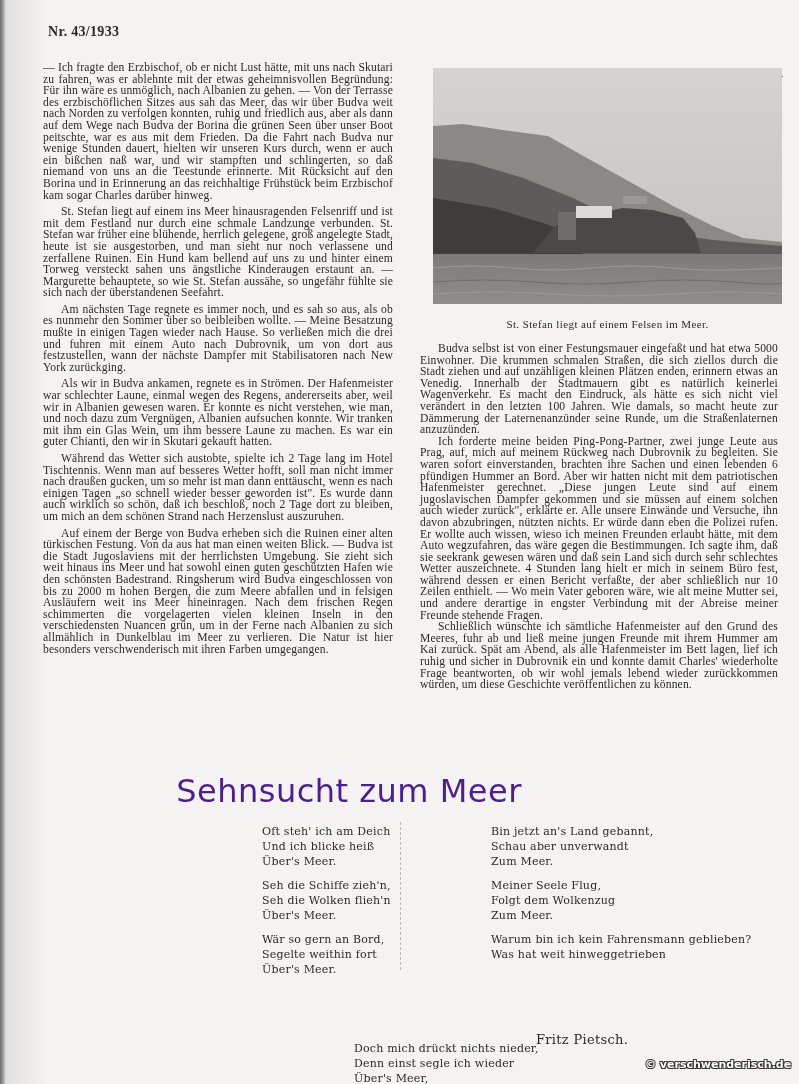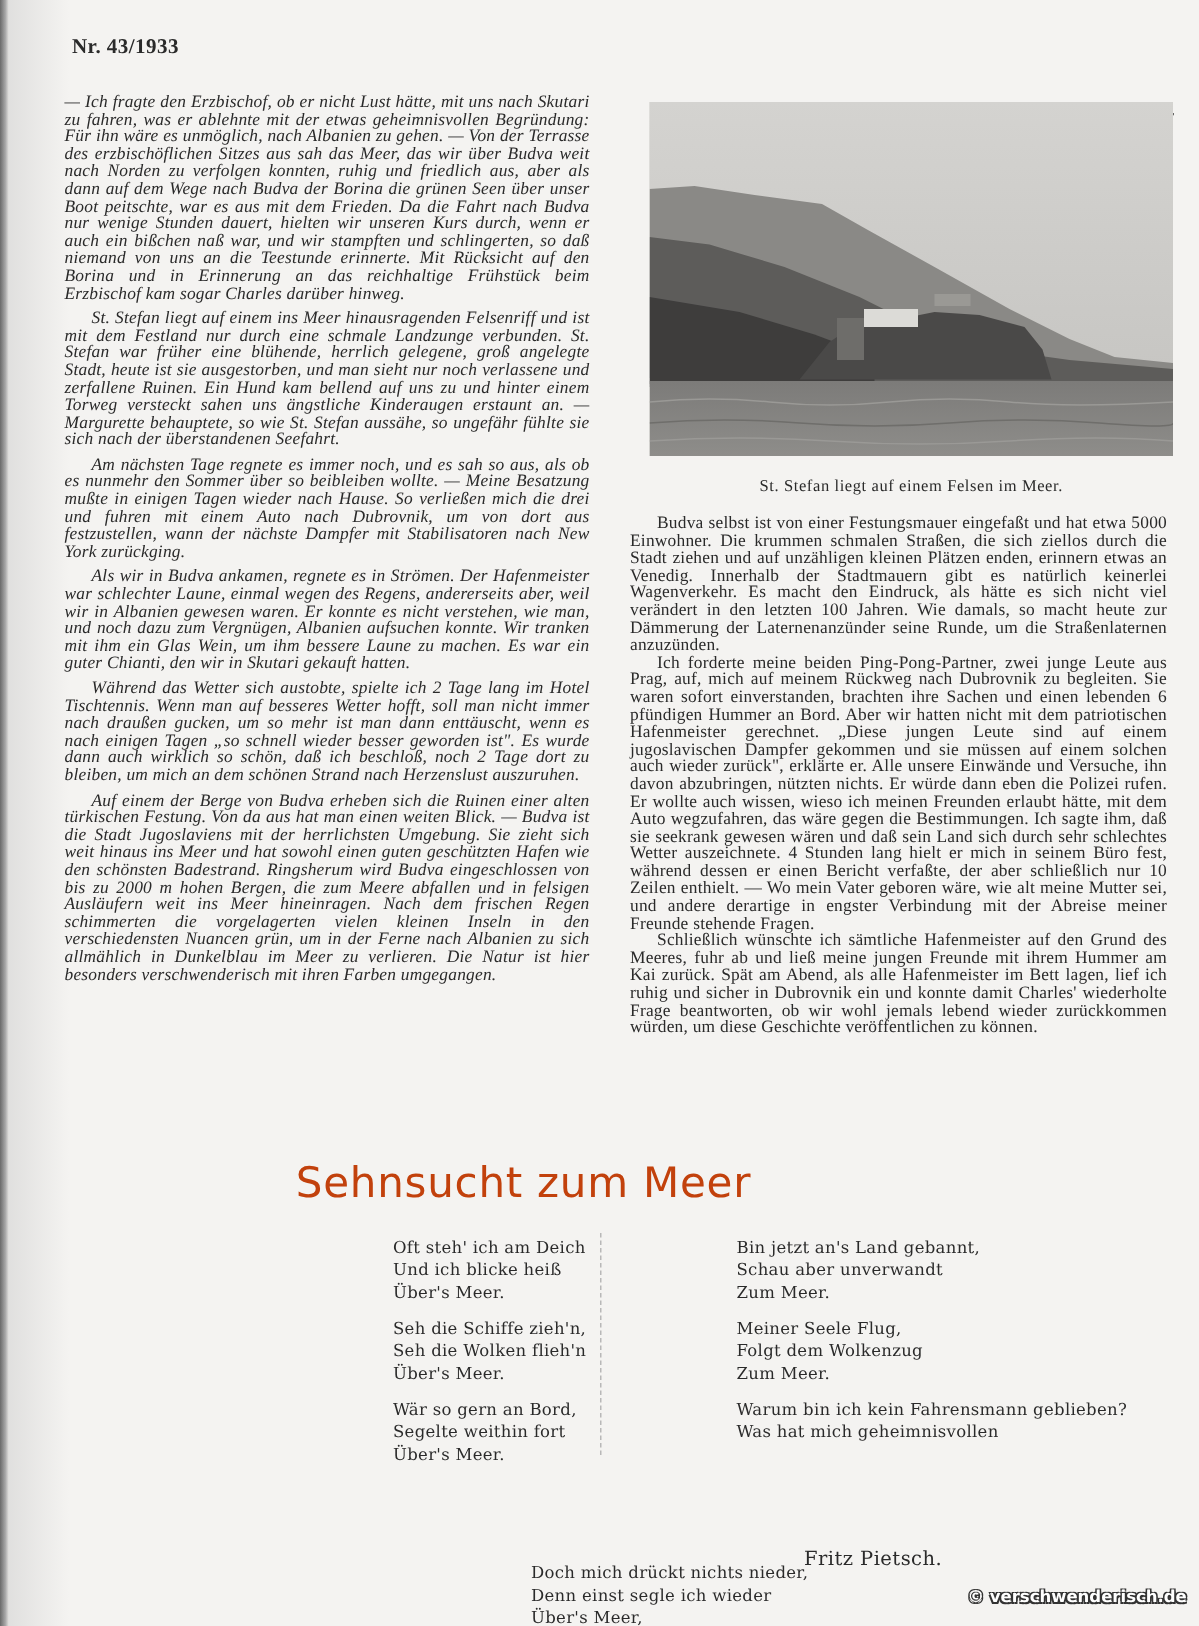--- a/index.html
+++ b/index.html
@@ -24,35 +24,35 @@
   .page-no {
     position: absolute; left: 770px; top: 38px;
     font-weight: normal; font-size: 13px; margin-top: 34px;
   }
   .col {
     position: absolute; font-size: 11.6px; line-height: 11.6px;
     text-align: justify; letter-spacing: 0.15px;
   }
   .col p { margin: 0 0 5px 0; text-indent: 18px; }
   .col p.first { text-indent: 0; }
-  .left-col { left: 43px; top: 62px; width: 350px; font-style: italic; }
+  .left-col { left: 43px; top: 62px; width: 350px; }
   .right-col { left: 420px; top: 343px; width: 358px; }
   .right-col p { margin: 0; }
   .photo {
     position: absolute; left: 433px; top: 68px; width: 349px; height: 236px;
     background: #c9c9c6; overflow: hidden;
   }
   .photo svg { display: block; }
   .caption {
     position: absolute; left: 433px; top: 318px; width: 349px; text-align: center;
     font-size: 11px; letter-spacing: 0.4px;
   }
   .poem-title {
     position: absolute; left: 0; top: 772px; width: 698px; text-align: center;
-    font-family: "DejaVu Sans", sans-serif; font-size: 28px; color: #c2410c;
+    font-family: "DejaVu Sans", sans-serif; font-size: 32px; color: #4c1d95;
     letter-spacing: 0.5px;
   }
   .stanza {
     position: absolute; font-family: "DejaVu Serif", serif; font-size: 11px; line-height: 15px;
     color: #2a2a2a; letter-spacing: 0.2px;
   }
   .stanza div { white-space: nowrap; margin-left: 37px; }
   .poem-divider {
     position: absolute; left: 400px; top: 822px; width: 0; height: 148px;
     border-left: 1px dashed #b8b8b8;
@@ -145,21 +145,21 @@
   <div>Schau aber unverwandt</div>
   <div>Zum Meer.</div>
 </div>
 <div class="stanza" style="left:454px; top:878px;">
   <div>Meiner Seele Flug,</div>
   <div>Folgt dem Wolkenzug</div>
   <div>Zum Meer.</div>
 </div>
 <div class="stanza" style="left:454px; top:932px;">
   <div>Warum bin ich kein Fahrensmann geblieben?</div>
-  <div>Was hat mich geheimnisvollen</div>
+  <div>Was hat weit hinweggetrieben</div>
 </div>
 
 <div class="stanza" style="left:317px; top:1041px;">
   <div>Doch mich drückt nichts nieder,</div>
   <div>Denn einst segle ich wieder</div>
   <div>Über's Meer,</div>
   <div>Weit über's Meer.</div>
 </div>
 
 <div class="author">Fritz Pietsch.</div>

